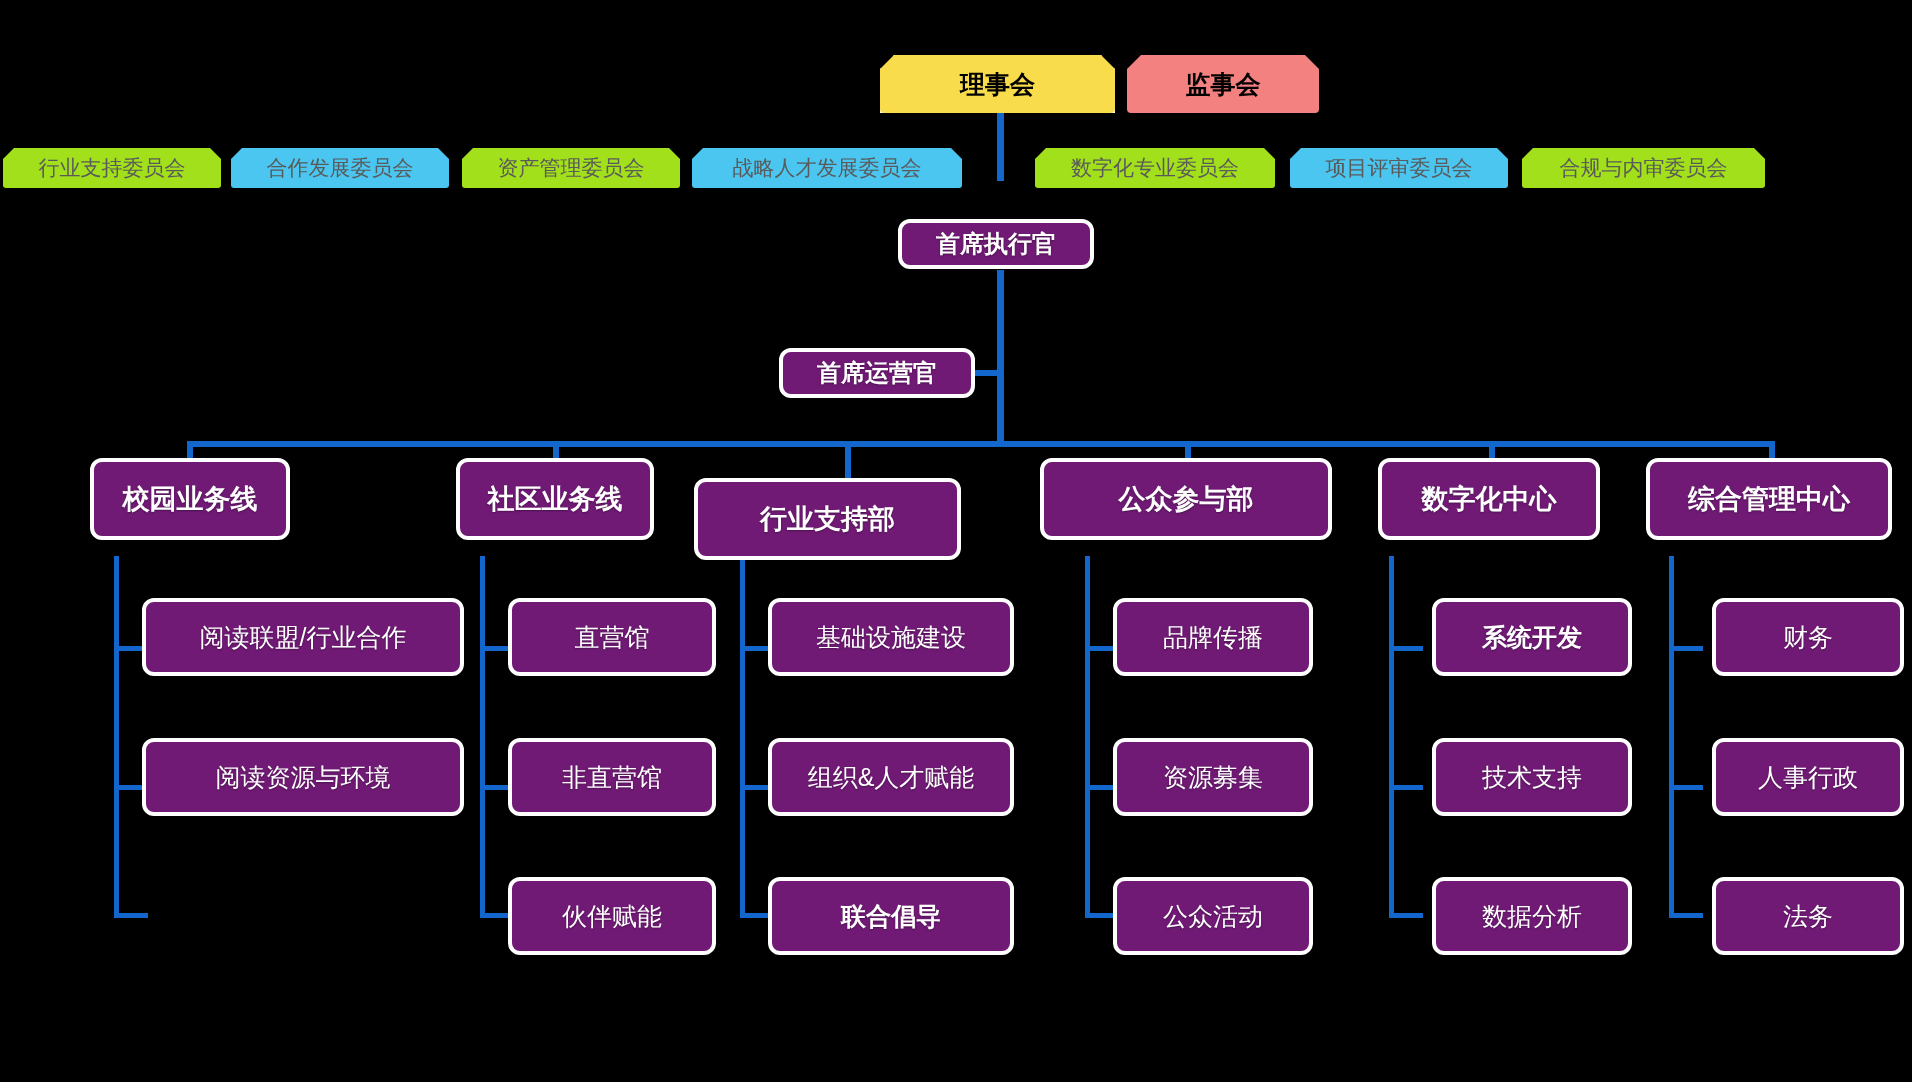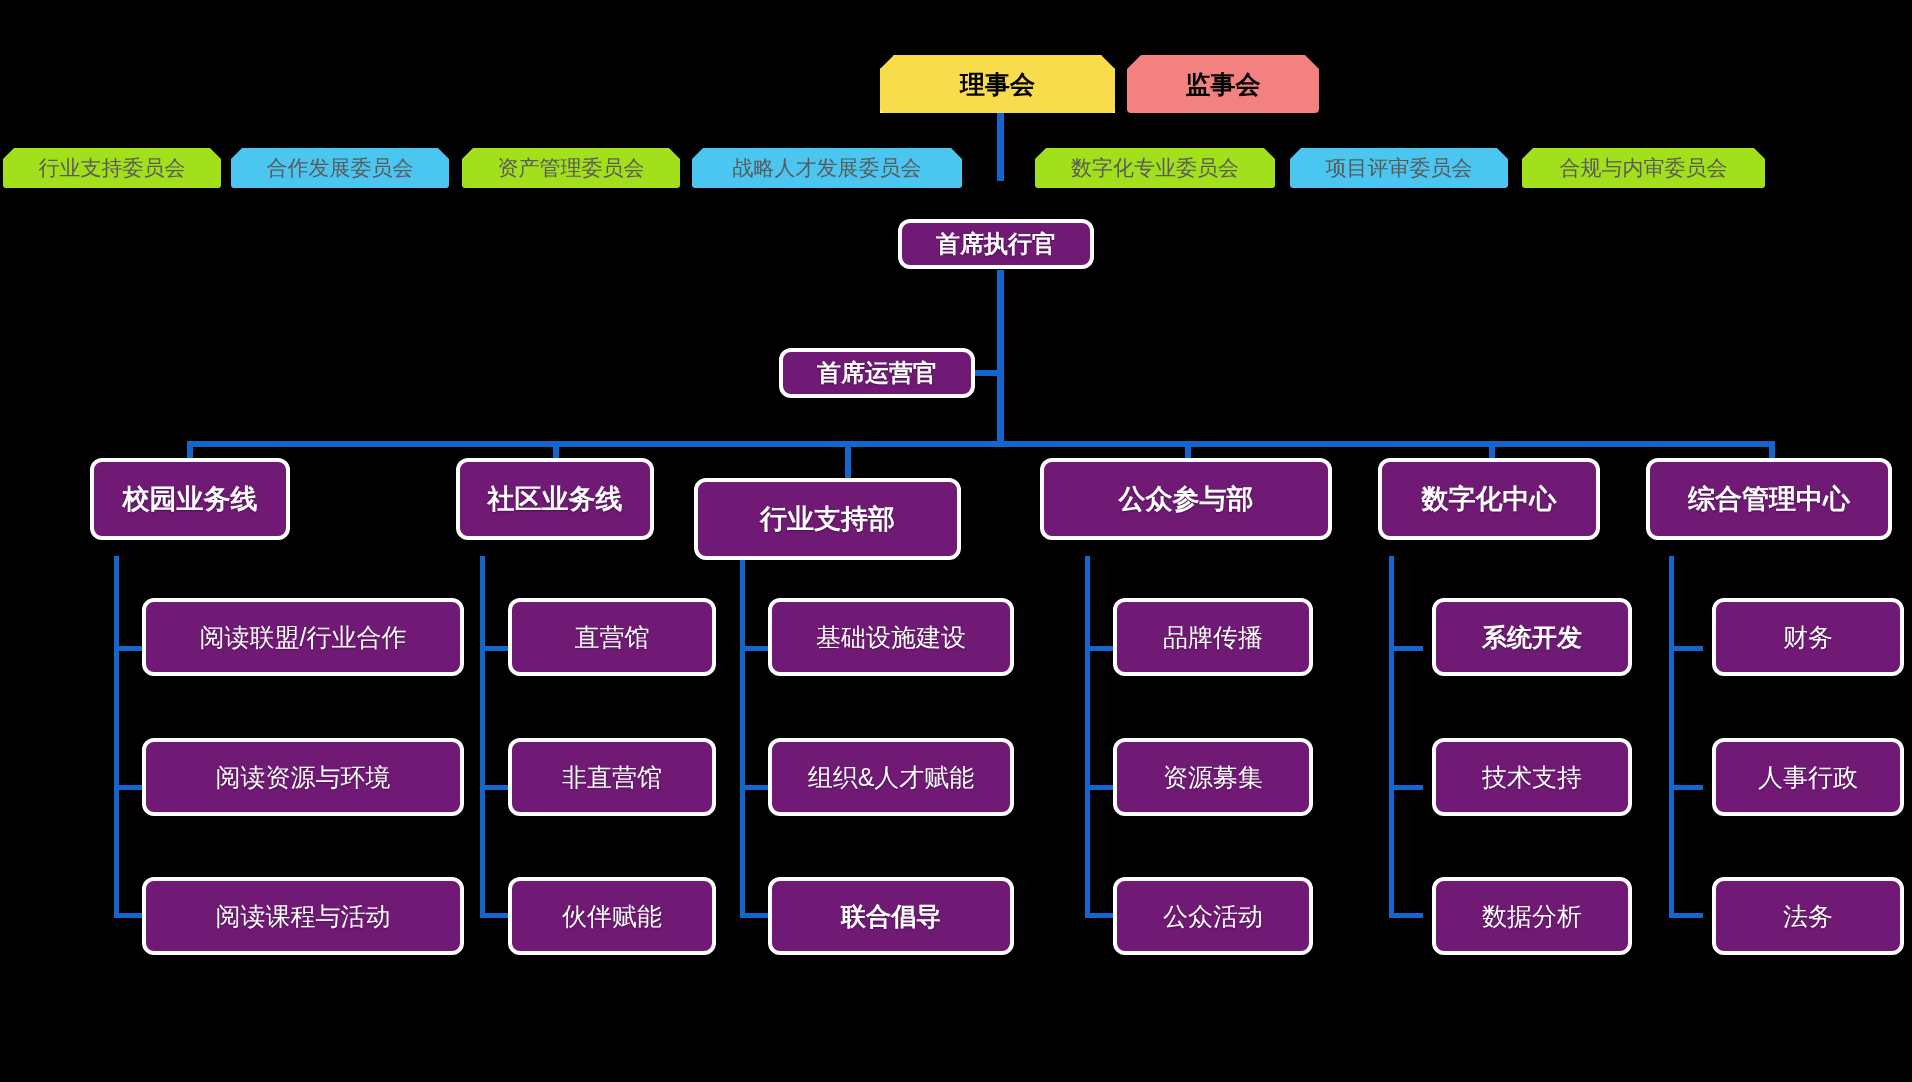--- a/index.html
+++ b/index.html
@@ -178,23 +178,20 @@
   <div class="node blue dept" style="left:1646px;top:458px;width:246px;">
     <span>综合管理中心</span>
   </div>
 
   <div class="node blue child" style="left:142px;top:598px;width:322px;">
     <span>阅读联盟/行业合作</span>
   </div>
   <div class="node blue child" style="left:142px;top:738px;width:322px;">
     <span>阅读资源与环境</span>
   </div>
-  <div class="node blue child" style="left:142px;top:877px;width:322px;">
-    <span>阅读课程与活动</span>
-  </div>
 
   <div class="node blue child" style="left:508px;top:598px;width:208px;">
     <span>直营馆</span>
   </div>
   <div class="node blue child" style="left:508px;top:738px;width:208px;">
     <span>非直营馆</span>
   </div>
   <div class="node blue child" style="left:508px;top:877px;width:208px;">
     <span>伙伴赋能</span>
   </div>

